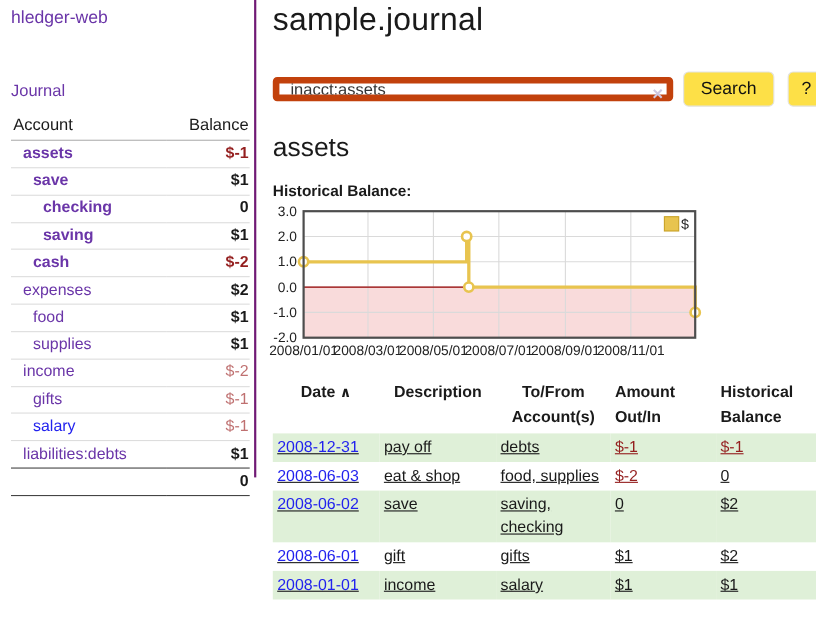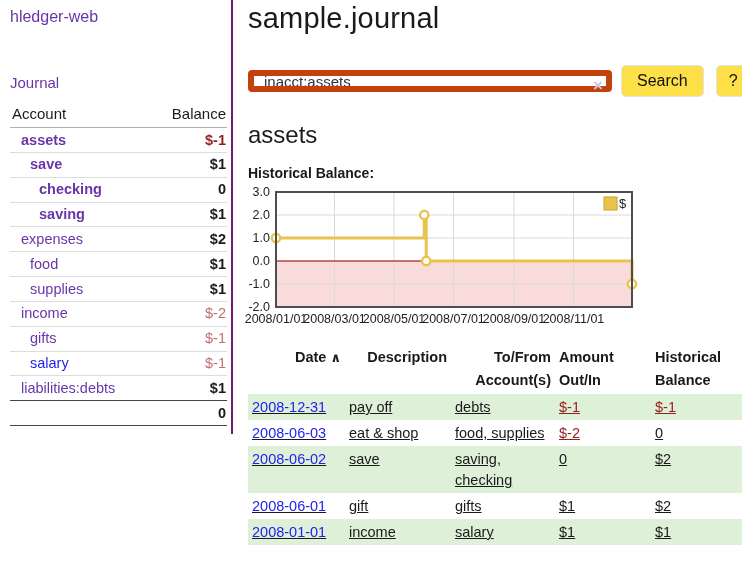--- a/index.html
+++ b/index.html
@@ -64,21 +64,21 @@
   }
   .btn.help{padding:6px 12px;margin-left:12px;}
   h2{font-size:24px;font-weight:400;margin:0 0 16px 0;}
   .chart-label{font-weight:bold;font-size:14px;margin:0 0 6px 0;}
   svg.chart{display:block;margin-left:-4px;}
   svg.chart text{fill:#222;font-family:inherit;}
 
   
   table.register{border-collapse:collapse;margin-top:16px;font-size:14.5px;}
   .register th{
-    font-weight:bold;text-align:right;vertical-align:top;
+    font-weight:bold;text-align:center;vertical-align:top;
     padding:2px 4px;line-height:1.6;
   }
   .register th.r,.register td.r{text-align:left;}
   .register td{padding:2.5px 4px;vertical-align:top;line-height:1.45;text-decoration:underline;}
   .register tr.green{background:var(--row-green);}
   .register a{color:var(--blue);text-decoration:none;}
   .c-date{width:97px;}
   .c-desc{width:106px;}
   .c-acct{width:104px;}
   .c-amt{width:96px;}
@@ -111,20 +111,24 @@
             <td class="d2"><a href="#">save</a></td>
             <td class="bal">$1</td>
           </tr>
           <tr class="emph">
             <td class="d3"><a href="#">checking</a></td>
             <td class="bal">0</td>
           </tr>
           <tr class="emph">
             <td class="d3"><a href="#">saving</a></td>
             <td class="bal">$1</td>
+          </tr>
+          <tr class="emph">
+            <td class="d2"><a href="#">cash</a></td>
+            <td class="bal neg-strong">$-2</td>
           </tr>
           <tr>
             <td class="d1"><a href="#">expenses</a></td>
             <td class="bal">$2</td>
           </tr>
           <tr>
             <td class="d2"><a href="#">food</a></td>
             <td class="bal">$1</td>
           </tr>
           <tr>

